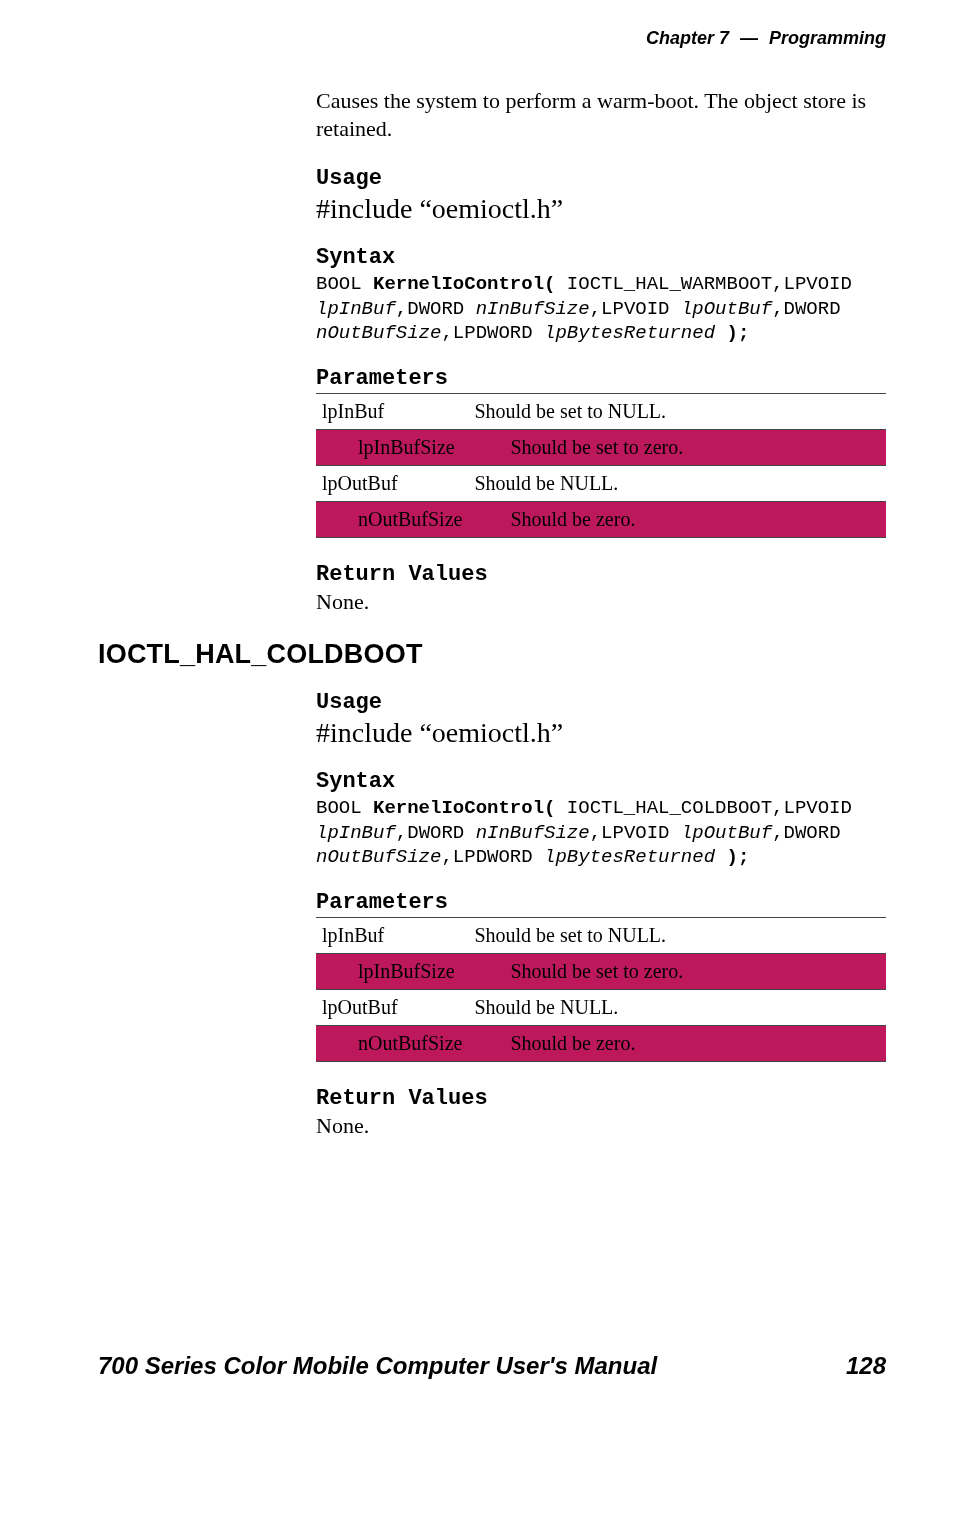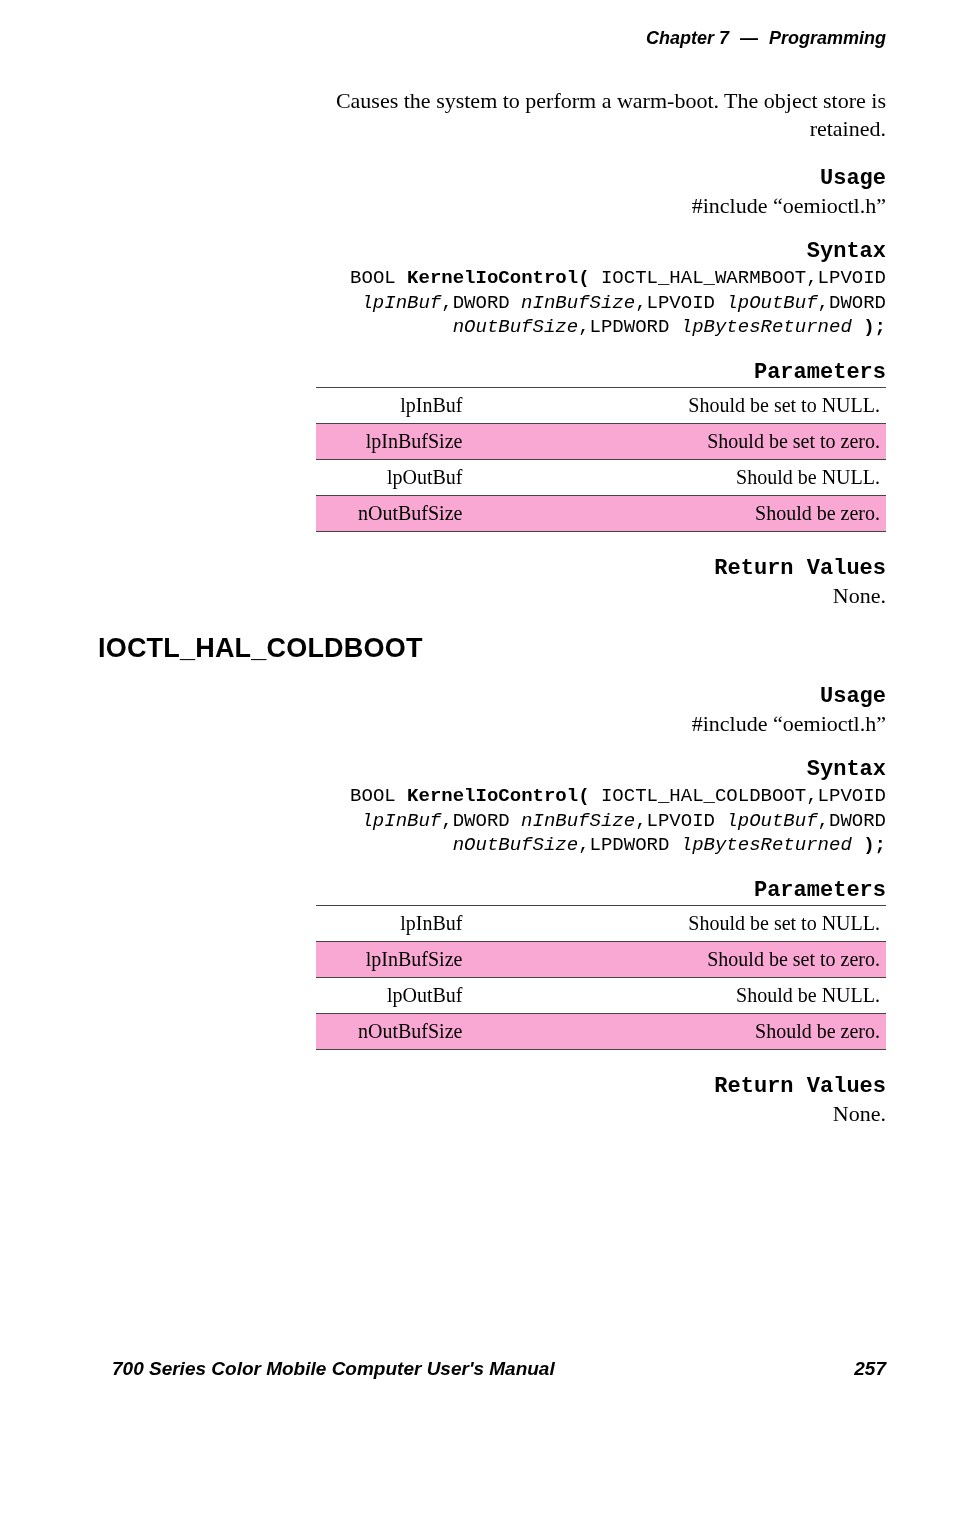--- a/index.html
+++ b/index.html
@@ -30,34 +30,34 @@
   .running-head .chap-title { font-style: italic; }
 
   .h1 {
     font-family: "Myriad Pro Cond", "Arial Narrow", Arial, sans-serif;
     font-weight: 800;
     font-stretch: condensed;
     font-size: 27px;
     letter-spacing: 0.2px;
     margin: 24px 0 12px 0;
   }
-  .body-indent { margin-left: 218px; text-align: right; }
+  .body-indent { margin-left: 218px; }
   .desc {
     font-size: 22px;
     line-height: 1.25;
     margin-bottom: 24px;
   }
   .h2 {
     font-family: Liberation Mono, monospace;
     font-weight: 800;
     font-size: 22px;
     margin: 20px 0 2px 0;
   }
   .usage-text {
-    font-size: 22px;
+    font-size: 28px;
     margin-bottom: 18px;
   }
   .syntax {
     font-family: "Courier New", Courier, monospace;
     font-size: 19px;
     line-height: 1.3;
     margin-bottom: 18px;
   }
   .syntax .b { font-weight: 700; font-style: normal;}
   .syntax .i { font-style: italic; }
@@ -68,39 +68,38 @@
     border-top: 1px solid #444;
     margin-bottom: 24px;
     font-size: 20px;
   }
   table.params td {
     border-bottom: 1px solid #444;
     padding: 6px 6px 6px 6px;
     font-family: "Adobe Garamond Pro", Garamond, Georgia, serif;
   }
   table.params td.pname { width: 150px; }
-  table.params tr.shade td { background: #f9a8d4; padding-left: 42px; }
+  table.params tr.shade td { background: #be185d; padding-left: 42px; }
 
   .rv-text {
     font-size: 22px;
     margin-bottom: 10px;
   }
 
   .footer {
     position: absolute;
     left: 98px;
     right: 90px;
     bottom: 38px;
     display: flex;
     justify-content: space-between;
     font-family: "Myriad Pro", "Segoe UI", Arial, sans-serif;
     font-weight: 700;
     font-style: italic;
-    font-size: 19px;
-    margin-left: 14px;
+    font-size: 24px;
   }
 </style>
 </head>
 <body>
 
 <div class="page">
 
   <div class="running-head">
     <span class="chap-word">Chapter</span>
     <span class="chap-num">7</span>
@@ -181,16 +180,16 @@
       </tr>
     </tbody>
       </table>
 
     <div class="h2">Return Values</div>
     <div class="rv-text">None.</div>
   </div>
 
   <div class="footer">
     <span>700 Series Color Mobile Computer User's Manual</span>
-    <span>257</span>
+    <span>128</span>
   </div>
 
 </div>
 
 </body></html>

